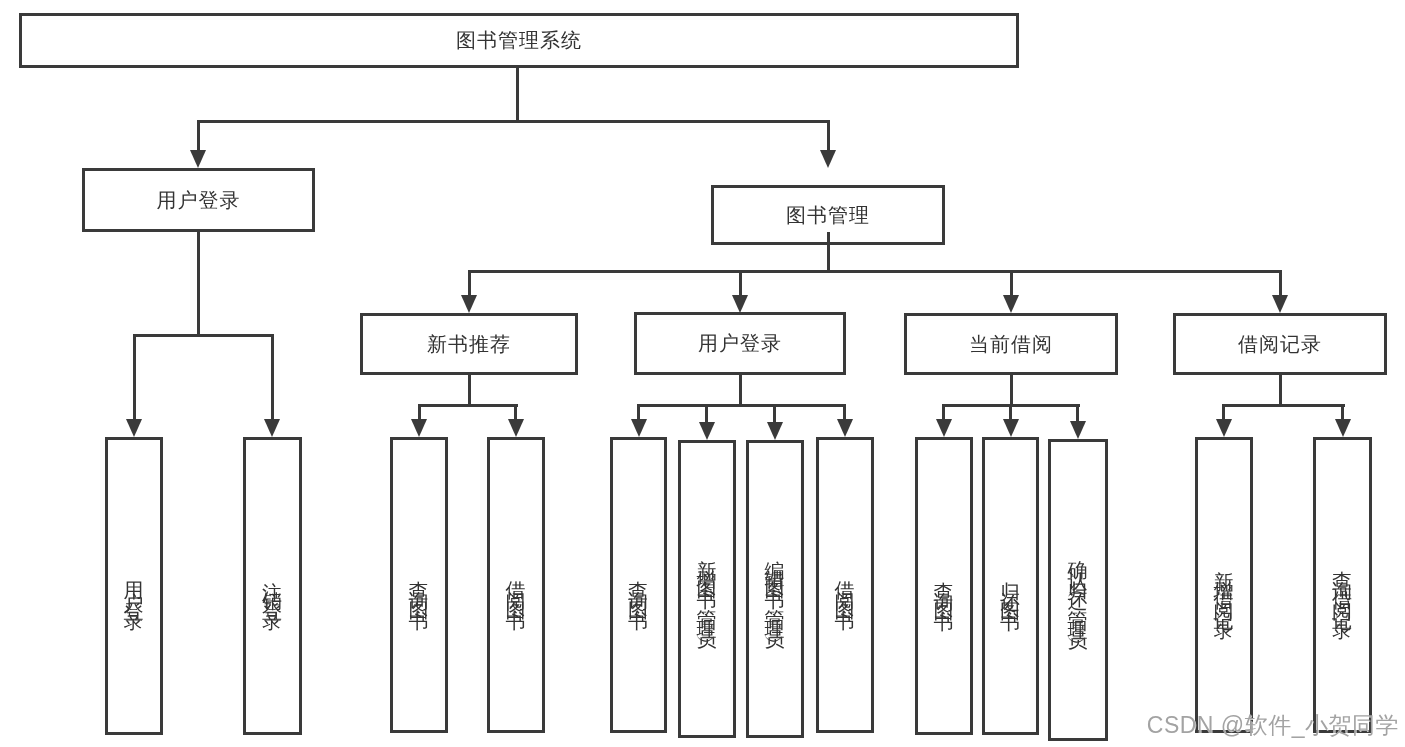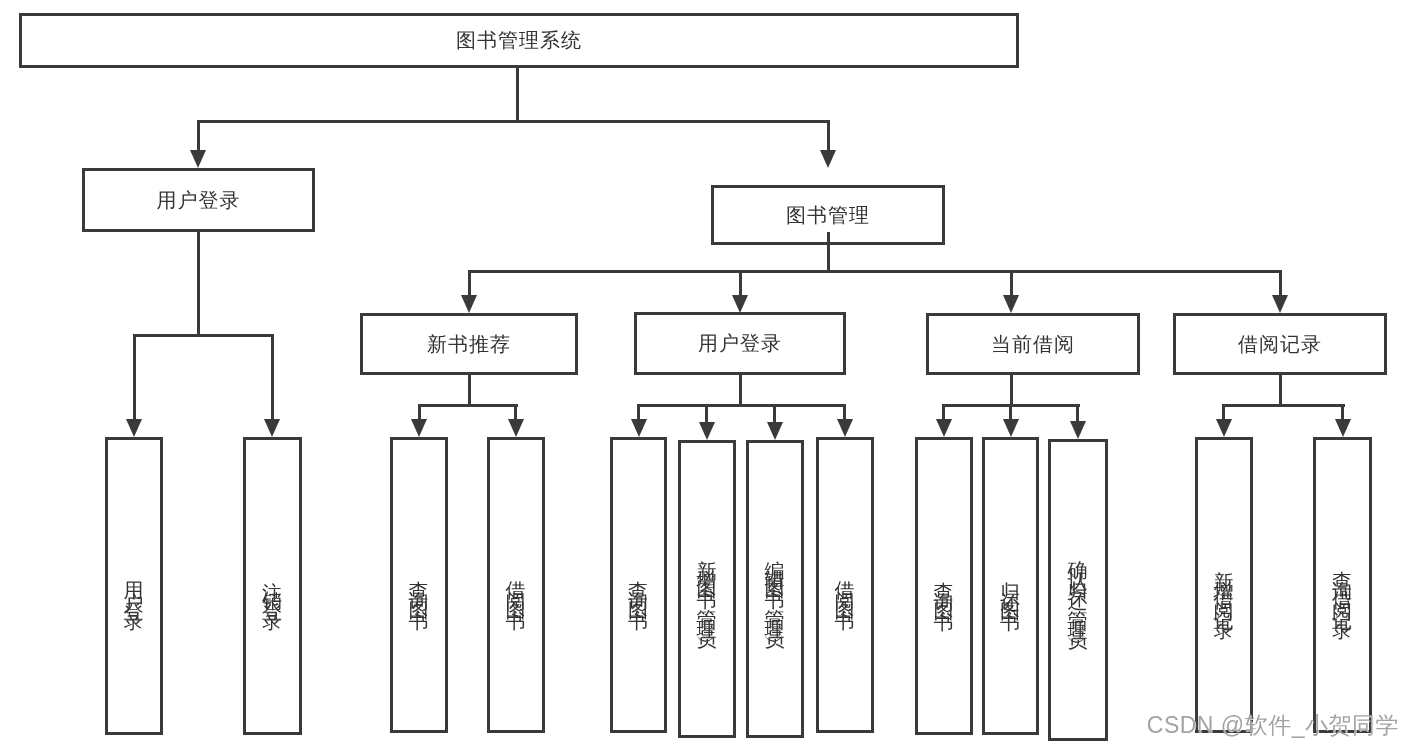--- a/index.html
+++ b/index.html
@@ -38,21 +38,21 @@
   <div class="box" style="left:19px;top:13px;width:1000px;height:55px;font-family:Liberation Mono, monospace;">图书管理系统</div>
 
   <div class="box" style="left:82px;top:168px;width:233px;height:64px;">用户登录</div>
 
   <div class="box" style="left:711px;top:185px;width:234px;height:60px;font-family:Liberation Serif, serif;">图书管理</div>
 
   <div class="box" style="left:360px;top:313px;width:218px;height:62px;">新书推荐</div>
 
   <div class="box" style="left:634px;top:312px;width:212px;height:63px;">用户登录</div>
 
-  <div class="box" style="left:904px;top:313px;width:214px;height:62px;margin-left:22px;">当前借阅</div>
+  <div class="box" style="left:904px;top:313px;width:214px;height:62px;">当前借阅</div>
 
   <div class="box" style="left:1173px;top:313px;width:214px;height:62px;">借阅记录</div>
 
   <div class="box vbox" style="left:105px;top:437px;width:58px;height:298px;">用户登录</div>
 
   <div class="box vbox" style="left:243px;top:437px;width:59px;height:298px;">注销登录</div>
 
   <div class="box vbox" style="left:390px;top:437px;width:58px;height:296px;">查询图书</div>
 
   <div class="box vbox" style="left:487px;top:437px;width:58px;height:296px;">借阅图书</div>

